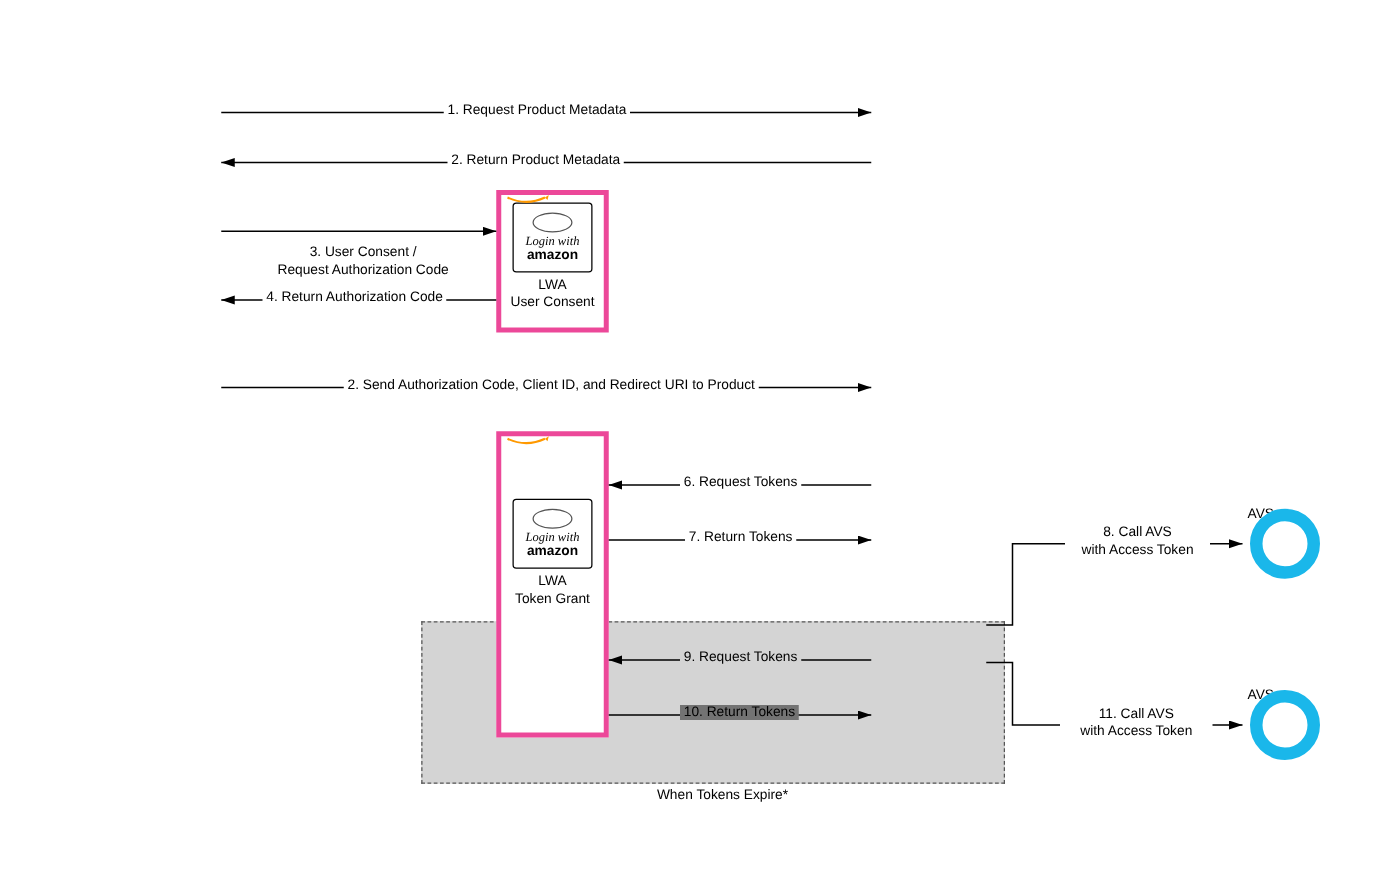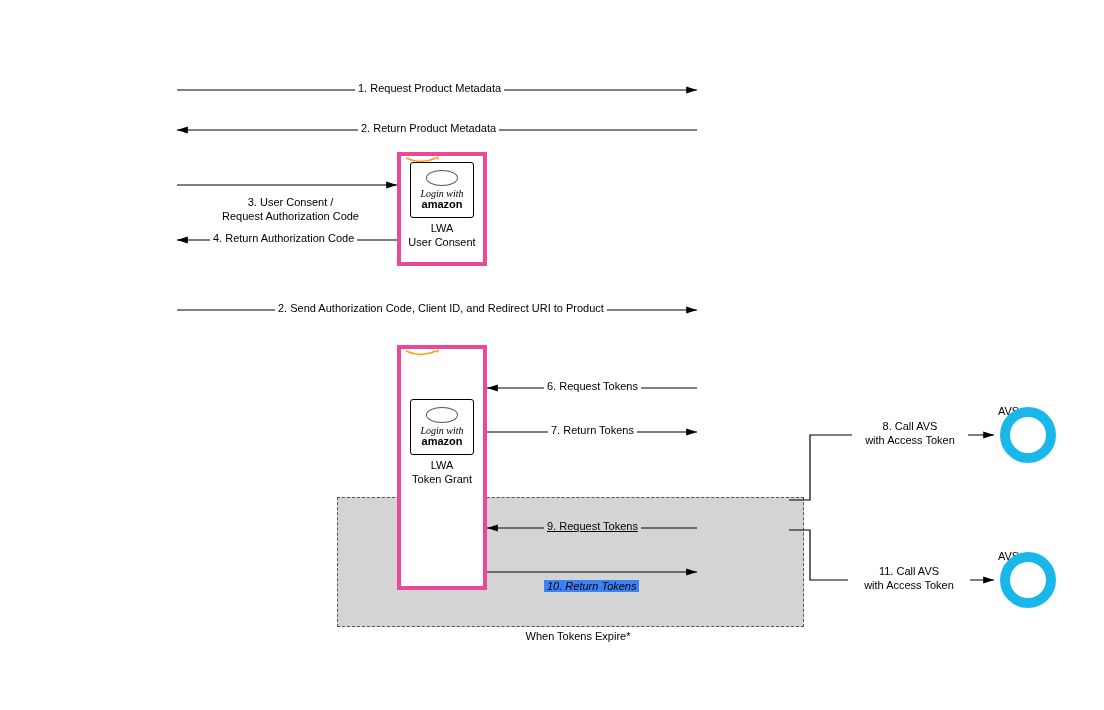--- a/index.html
+++ b/index.html
@@ -123,22 +123,22 @@
 
   <div class="label" style="left:355px;top:82px;">1. Request Product Metadata</div>
   <div class="label" style="left:358px;top:122px;">2. Return Product Metadata</div>
   <div class="label multi" style="left:205px;top:162px;width:165px;margin-top:34px;">
     <span>3. User Consent /</span><br><span>Request Authorization Code</span>
   </div>
   <div class="label" style="left:210px;top:232px;">4. Return Authorization Code</div>
   <div class="label" style="left:275px;top:302px;">2. Send Authorization Code, Client ID, and Redirect URI to Product</div>
   <div class="label" style="left:544px;top:380px;">6. Request Tokens</div>
   <div class="label" style="left:548px;top:424px;">7. Return Tokens</div>
-  <div class="label" style="left:544px;top:520px;background:#d4d4d4;text-decoration:underline;">9. Request Tokens</div>
-  <div class="label" style="left:544px;top:580px;background:#3b82f6;font-style:italic;">10. Return Tokens</div>
+  <div class="label" style="left:544px;top:520px;background:#d4d4d4;">9. Request Tokens</div>
+  <div class="label" style="left:544px;top:564px;background:#737373;">10. Return Tokens</div>
   <div class="label multi" style="left:852px;top:420px;width:110px;">
     <span>8. Call AVS</span><br><span>with Access Token</span>
   </div>
   <div class="label multi" style="left:848px;top:565px;width:116px;">
     <span>11. Call AVS</span><br><span>with Access Token</span>
   </div>
 
 </div>
 
 </body></html>

